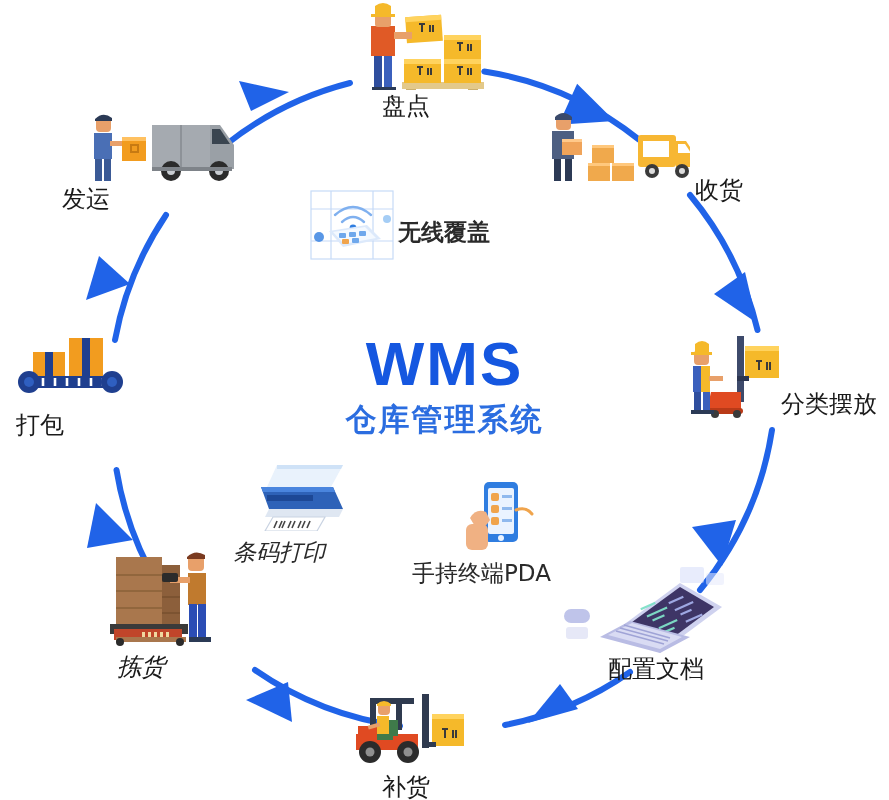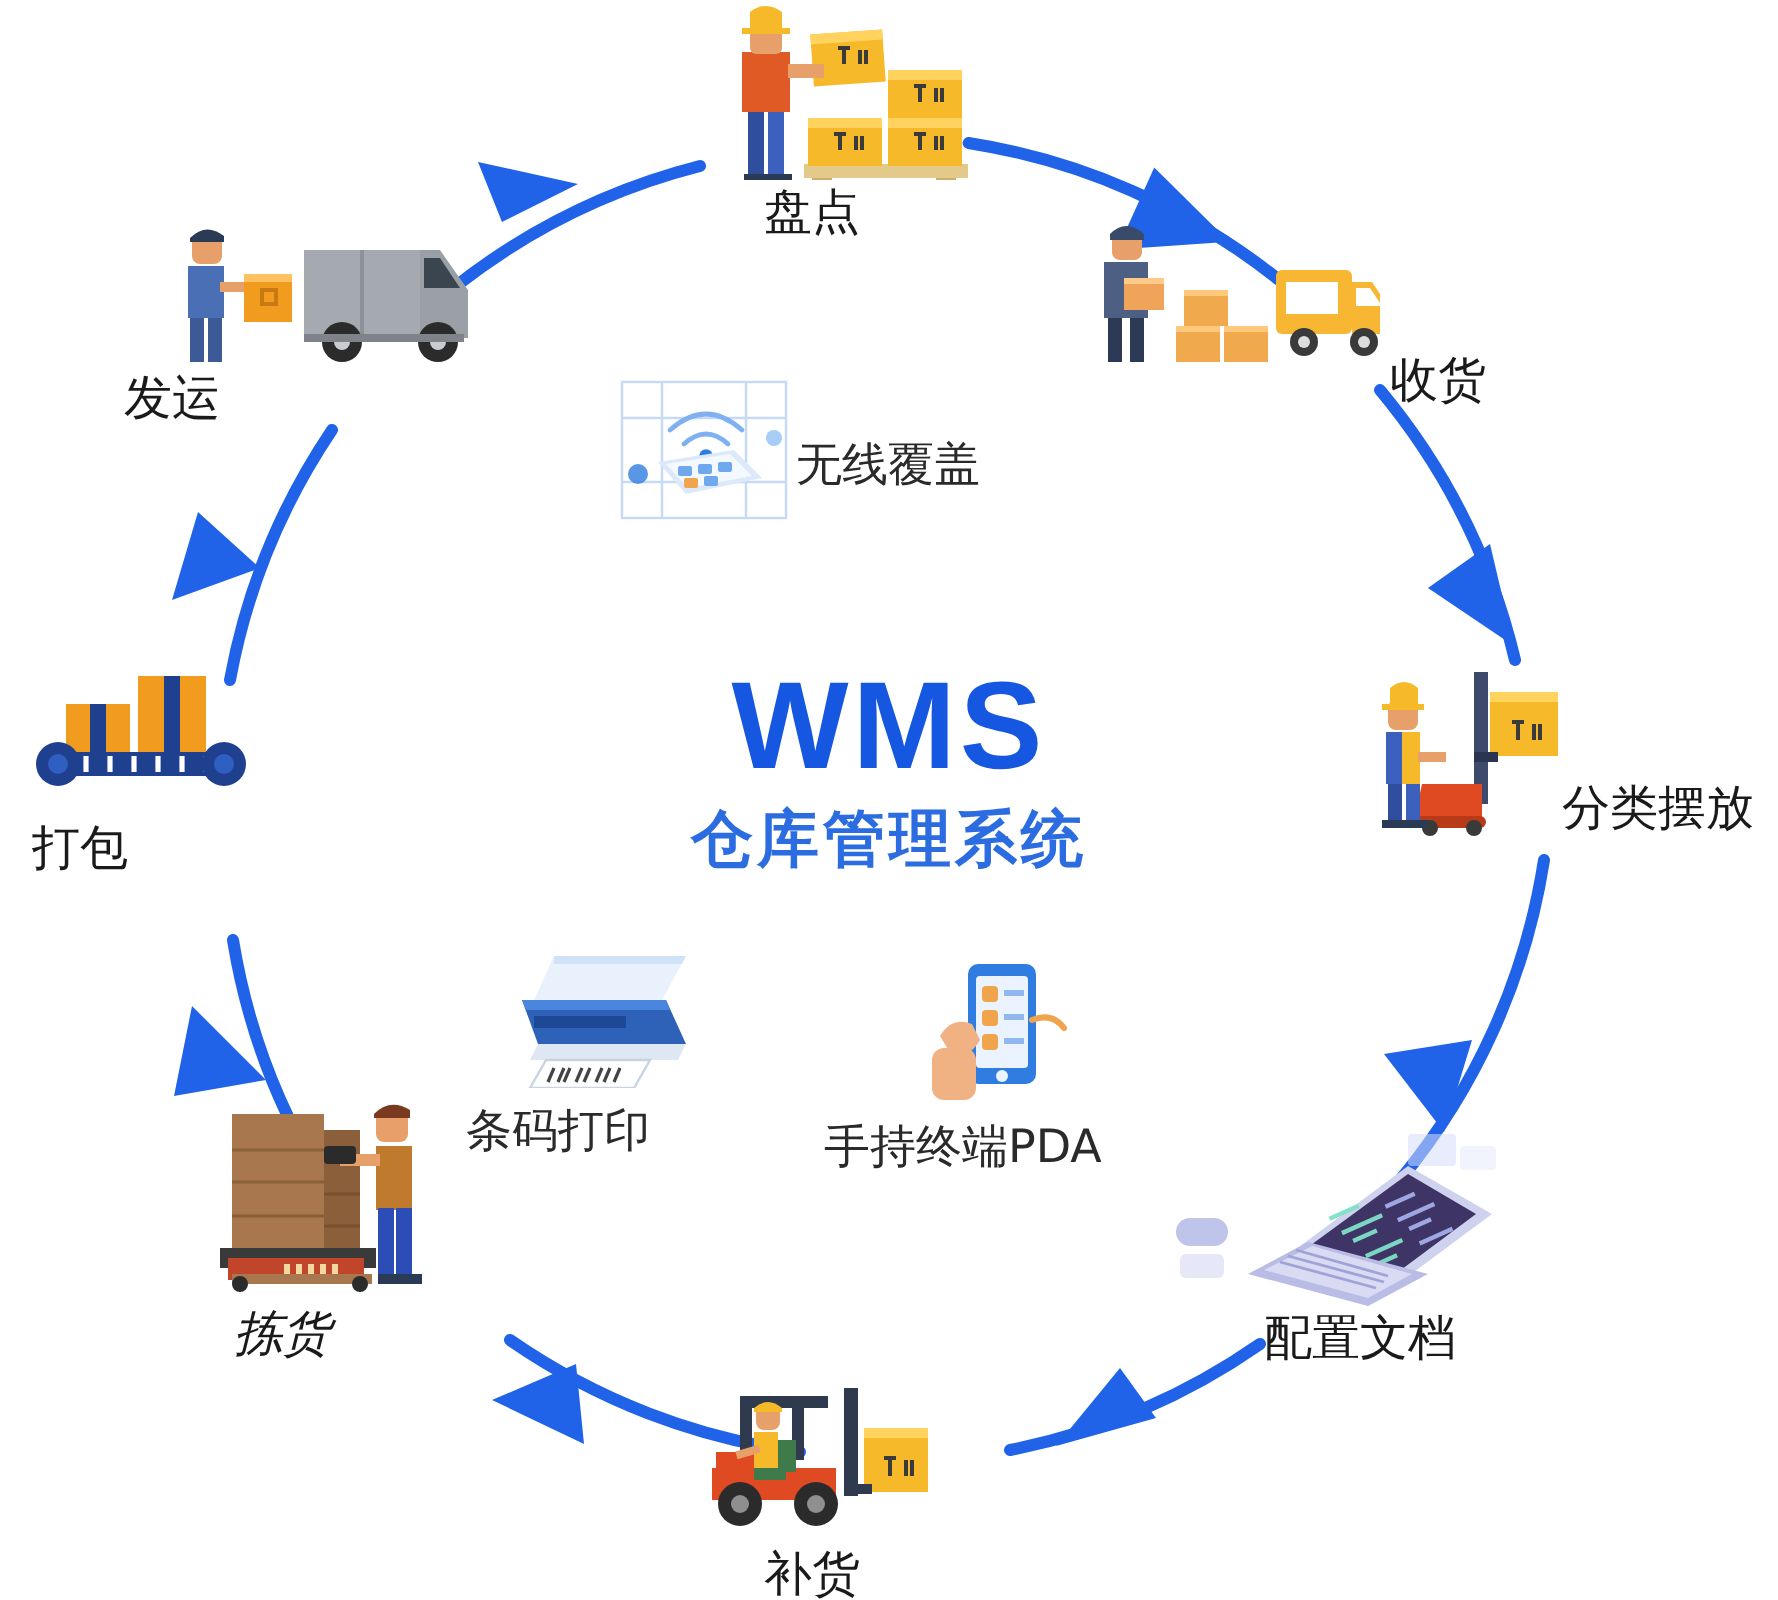--- a/index.html
+++ b/index.html
@@ -204,21 +204,21 @@
       <rect x="9" y="20" width="15" height="15" rx="4" fill="#e8a06a"></rect>
       <path d="M 6 22 h 21 v 3 h -21 z" fill="#f5b92a"></path>
       <path d="M 10 14 q 7 -6 14 0 v 8 h -14 z" fill="#f5b92a"></path>
       <rect x="24" y="46" width="14" height="5" fill="#e8a06a"></rect>
       <rect x="6" y="80" width="12" height="4" fill="#2b3a55"></rect>
       <rect x="17" y="80" width="12" height="4" fill="#2b3a55"></rect>
     </svg>
     <div class="lbl" style="left:96px;top:62px;">分类摆放</div>
   </div>
 
-  <div class="node" style="left:584px;top:565px;width:230px;height:130px;">
+  <div class="node" style="left:560px;top:565px;width:230px;height:130px;">
     <svg class="ico" style="left:0px;top:0px;" width="170" height="100" viewBox="0 0 170 100">
 
       <rect x="4" y="44" width="26" height="14" rx="7" fill="#bfc4ea"></rect>
       <rect x="6" y="62" width="22" height="12" rx="3" fill="#e6e8f7"></rect>
 
       <path d="M 58 64 L 120 18 L 162 42 L 100 88 Z" fill="#cfd2ef"></path>
       <path d="M 68 60 L 120 22 L 154 42 L 103 80 Z" fill="#3e3566"></path>
       <g fill="#7fe0c8" opacity="0.95">
         <rect x="80" y="40" width="16" height="2.2" transform="rotate(-24 88 41)"></rect>
         <rect x="86" y="46" width="22" height="2.2" transform="rotate(-24 97 47)"></rect>
@@ -374,21 +374,21 @@
       <path d="M 130 24 h 8 l 10 15 h -18 z" fill="#3a4550"></path>
       <circle cx="89" cy="66" r="10" fill="#2b2b2b"></circle>
         <circle cx="89" cy="66" r="4" fill="#c9cdd2"></circle>
       <circle cx="137" cy="66" r="10" fill="#2b2b2b"></circle>
         <circle cx="137" cy="66" r="4" fill="#c9cdd2"></circle>
       <rect x="70" y="62" width="80" height="4" fill="#7e8389"></rect>
     </svg>
     <div class="lbl" style="left:0px;top:82px;">发运</div>
   </div>
 
-  <div class="node" style="left:305px;top:185px;width:220px;height:80px;">
+  <div class="node" style="left:305px;top:185px;width:220px;height:80px;font-weight:bold;">
     <svg class="ico" style="left:0px;top:0px;" width="95" height="80" viewBox="0 0 95 80">
       <g stroke="#bcd4f5" stroke-width="1.2" fill="none" opacity="0.85">
         <rect x="6" y="6" width="82" height="68"></rect>
         <line x1="6" y1="24" x2="88" y2="24"></line>
         <line x1="6" y1="56" x2="88" y2="56"></line>
         <line x1="26" y1="6" x2="26" y2="74"></line>
         <line x1="68" y1="6" x2="68" y2="74"></line>
       </g>
       <g stroke="#7fb0ef" stroke-width="2.4" fill="none" stroke-linecap="round">
         <path d="M 30 30 q 18 -16 36 0"></path>
@@ -404,21 +404,21 @@
         <rect x="54" y="46" width="7" height="5" rx="1"></rect>
         <rect x="37" y="54" width="7" height="5" rx="1" fill="#f0a44c"></rect>
         <rect x="47" y="53" width="7" height="5" rx="1"></rect>
       </g>
       <circle cx="14" cy="52" r="5" fill="#2f7de0" opacity="0.8"></circle>
       <circle cx="82" cy="34" r="4" fill="#8fc0f2" opacity="0.8"></circle>
     </svg>
     <div class="inner-lbl" style="left:93px;top:32px;">无线覆盖</div>
   </div>
 
-  <div class="node" style="left:225px;top:472px;width:160px;height:110px;">
+  <div class="node" style="left:225px;top:459px;width:160px;height:110px;font-style:italic;">
     <svg class="ico" style="left:22px;top:0px;" width="110" height="72" viewBox="0 0 110 72">
       <path d="M 30 6 L 96 6 L 84 28 L 20 28 Z" fill="#e9f2fc"></path>
       <path d="M 30 6 L 96 6 L 94 10 L 30 10 Z" fill="#cfe2f7"></path>
       <path d="M 14 28 L 86 28 L 96 50 L 22 50 Z" fill="#2e62b8"></path>
       <path d="M 14 28 L 86 28 L 88 33 L 16 33 Z" fill="#4a85de"></path>
       <rect x="20" y="36" width="46" height="6" fill="#1d4896"></rect>
       <path d="M 22 50 L 96 50 L 92 58 L 18 58 Z" fill="#dfe7f2"></path>
 
       <path d="M 26 58 L 78 58 L 70 72 L 18 72 Z" fill="#ffffff" stroke="#c9d3e2" stroke-width="1.2"></path>
       <g stroke="#444" stroke-width="1.6">

